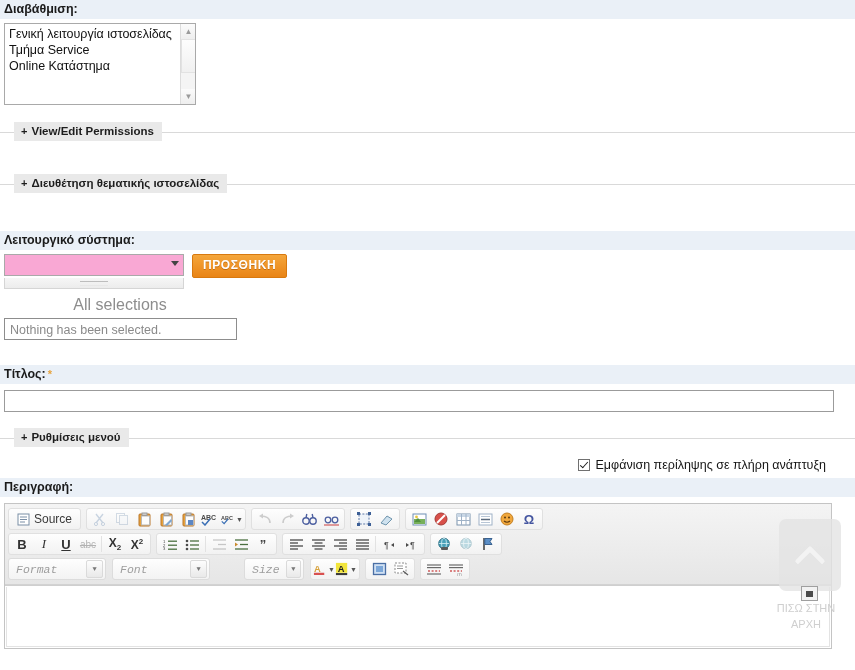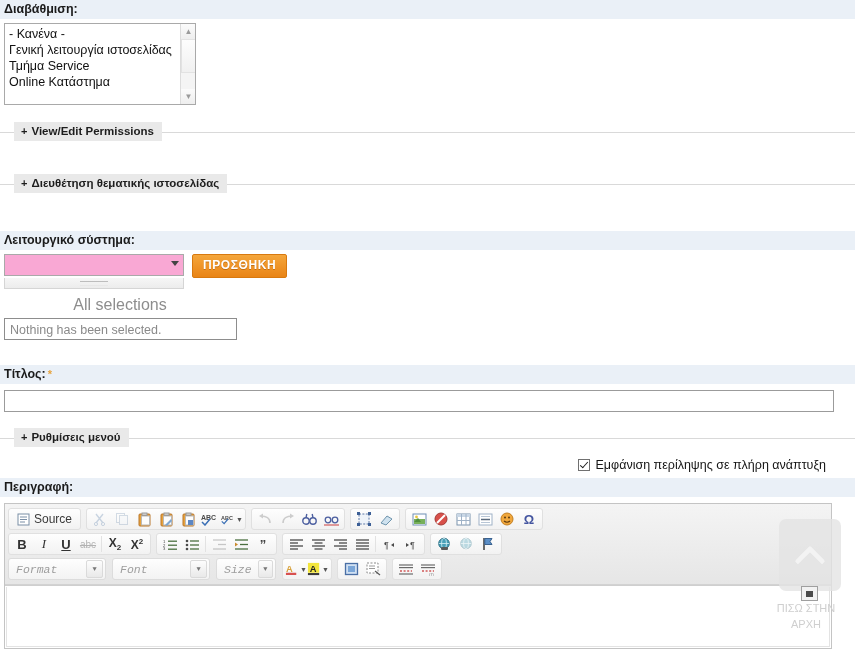--- a/index.html
+++ b/index.html
@@ -338,21 +338,21 @@
     border-radius: 2px;
     display: flex;
     align-items: center;
     justify-content: center;
     font-size: 7px;
     color: #777;
     font-style: normal;
   }
   .combo.format { width: 98px; }
   .combo.font   { width: 98px; }
-  .combo.size   { width: 60px; }
+  .combo.size   { width: 60px; margin-left: 28px; }
 
   .cke-body {
     background: #ffffff;
     border-top: 1px solid #cfcfcf;
     height: 62px;
     margin: 0;
   }
   .cke-bodyinner {
     margin: 1px;
     height: 60px;
@@ -428,21 +428,20 @@
 
 
 
 
 <div class="band">
   <span class="band-label">Διαβάθμιση:</span>
 </div>
 
 <div class="listbox-wrap">
   <div class="listbox-items">
-    <div>- Κανένα -</div>
     <div>Γενική λειτουργία ιστοσελίδας</div>
     <div>Τμήμα Service</div>
     <div>Online Κατάστημα</div>
   </div>
   <div class="lb-scroll">
     <div class="lb-arrow up">▲</div>
     <div class="lb-thumb"></div>
     <div class="lb-arrow down">▼</div>
   </div>
 </div>

